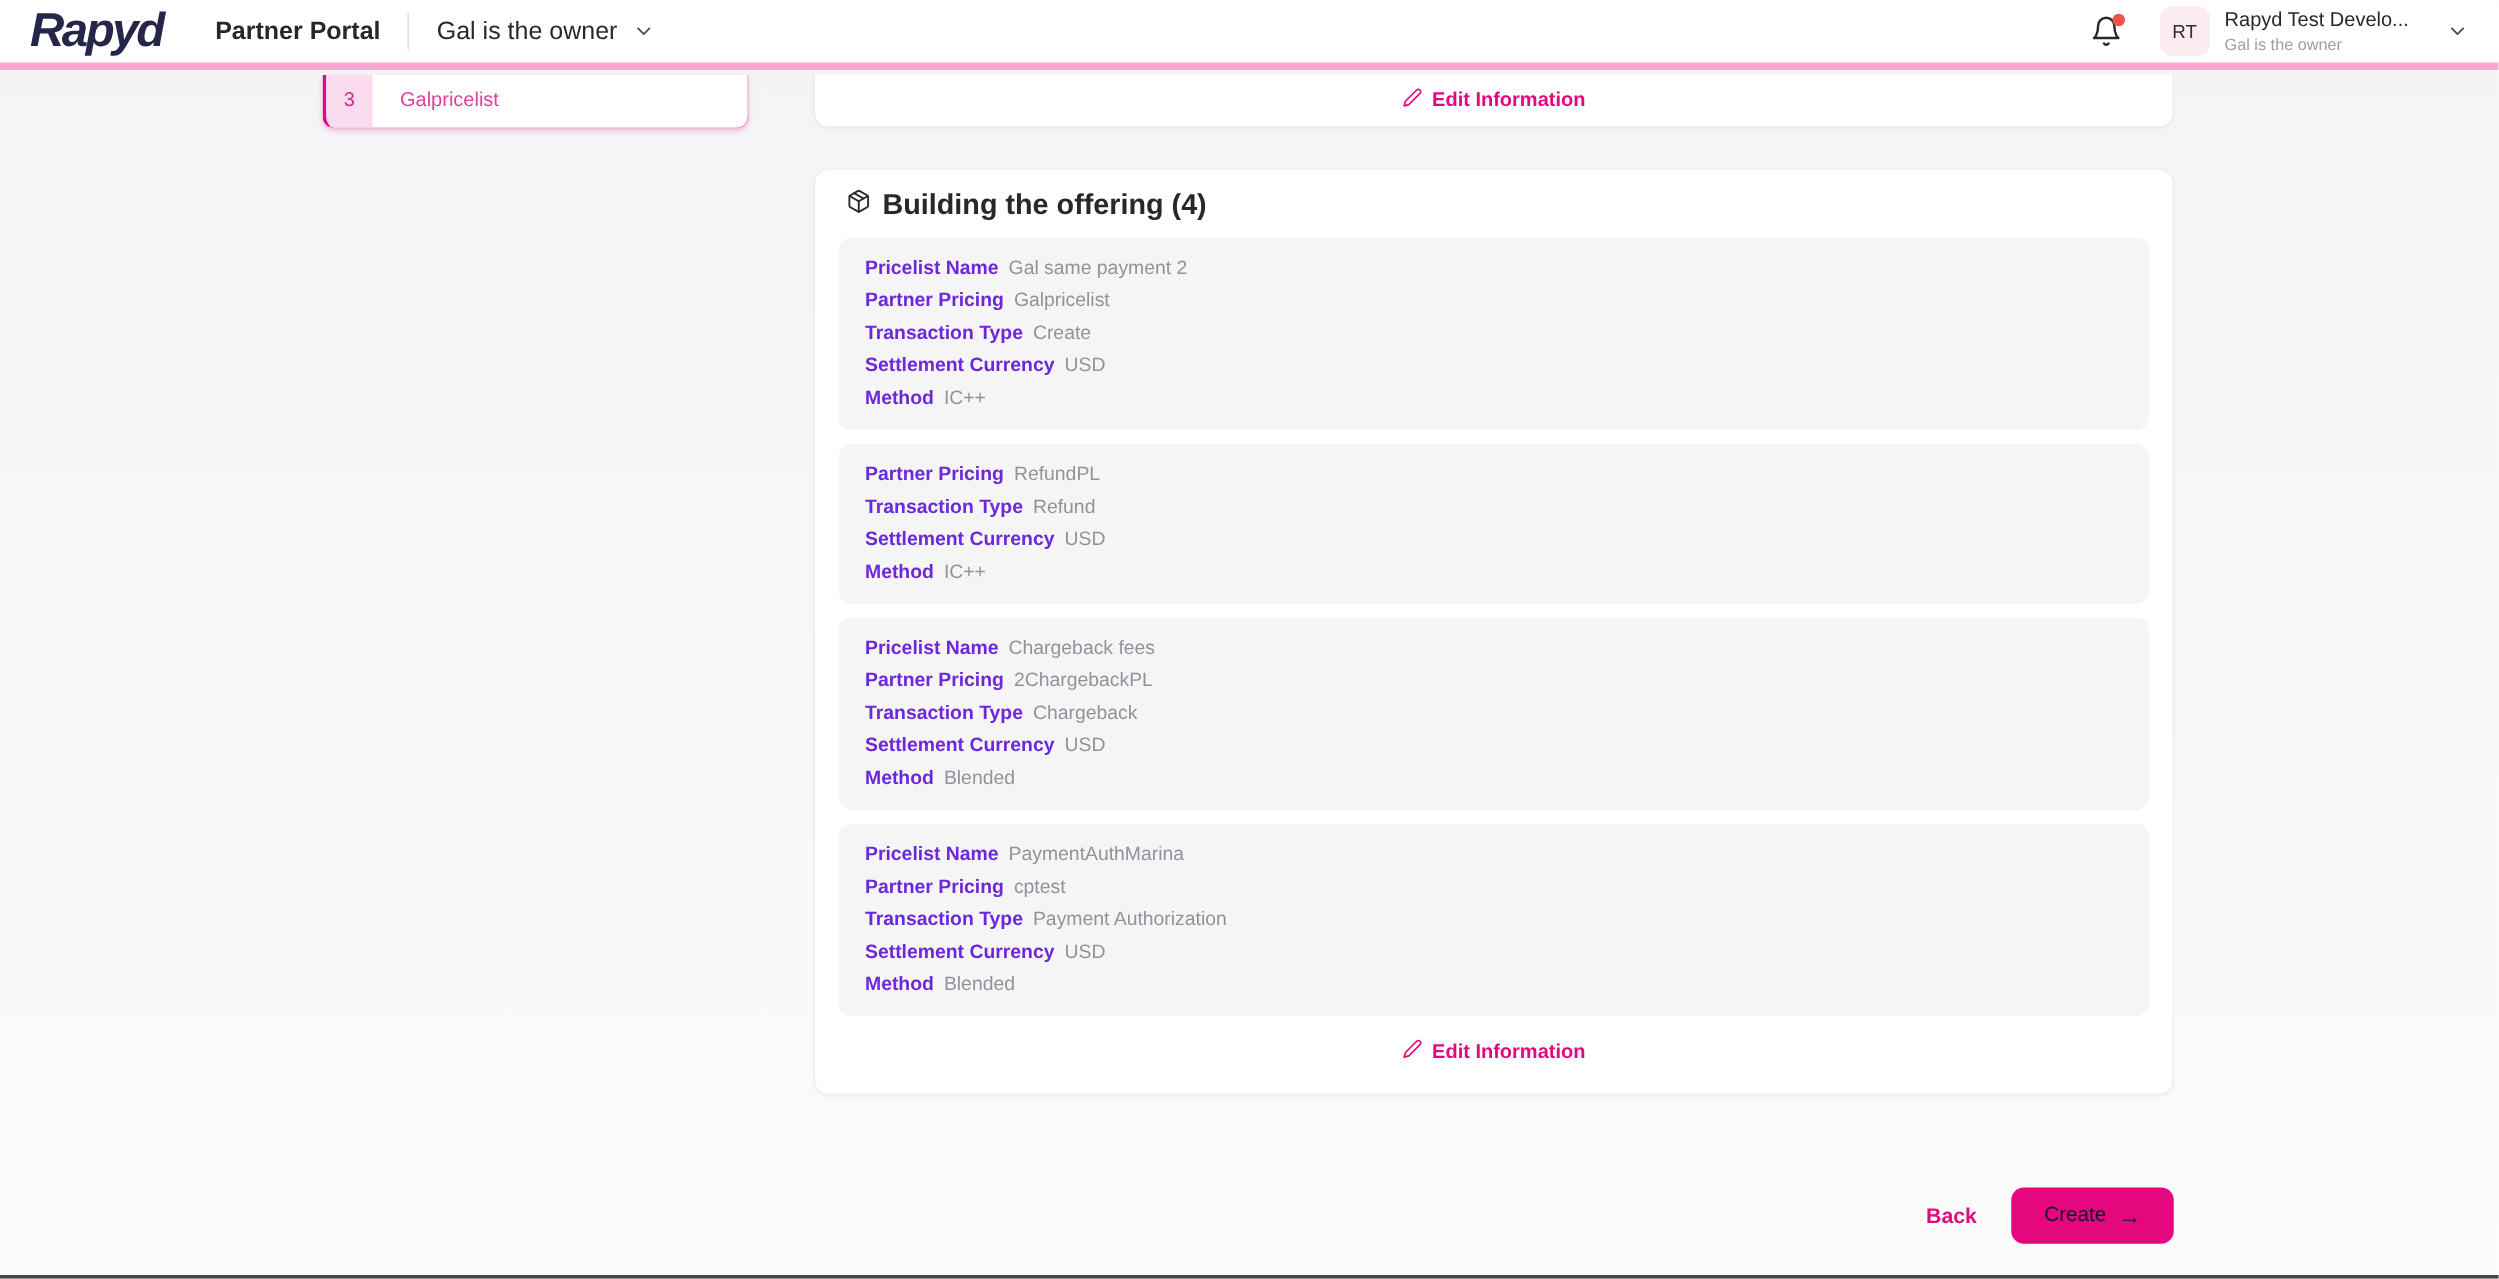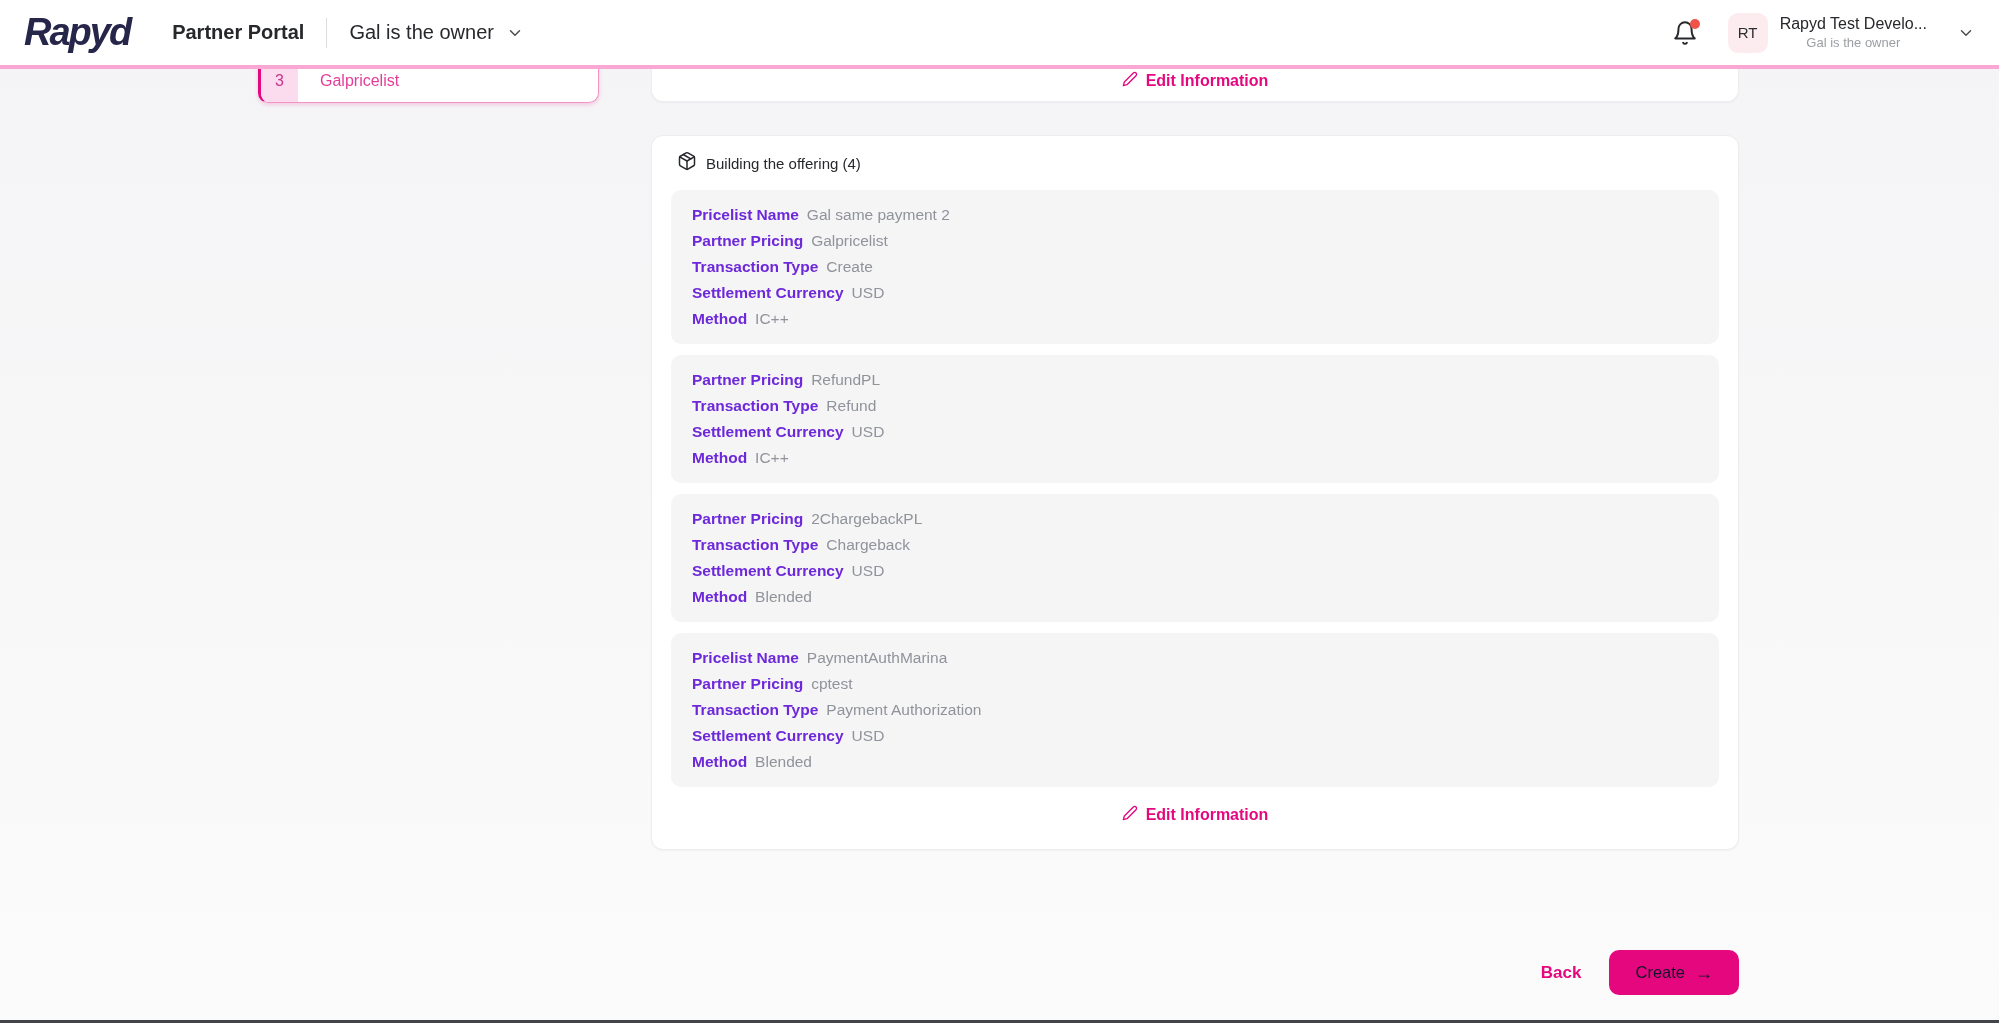--- a/index.html
+++ b/index.html
@@ -6,23 +6,23 @@
   html, body { width: 1999px; height: 1023px; overflow: hidden; }
   body {
     position: relative;
     font-family: "Liberation Sans", sans-serif;
     background: linear-gradient(180deg, #f4f4f6 0%, #f7f7f8 45%, #fbfbfc 100%);
     color: #26282b;
   }
 
   
   .header {
-    position: absolute; top: 0; left: 0; right: 0; height: 69px;
-    background: #ffffff; border-bottom: 4px solid #f9a8d4;
-    display: flex; align-items: center; padding: 0 24px; z-index: 20; text-align: center;
+    position: absolute; top: 0; left: 0; right: 0; height: 56px;
+    background: #ffffff; border-bottom: 6px solid #f9a8d4;
+    display: flex; align-items: center; padding: 0 24px; z-index: 20;
   }
   .logo {
     font-size: 38px; font-weight: 800; font-style: italic;
     letter-spacing: -2px; color: #26254a; margin-right: 42px;
     cursor: pointer; user-select: none;
   }
   .app-name { font-size: 20px; font-weight: 700; color: #26282b; }
   .header-divider { width: 1px; height: 30px; background: #dcdce0; margin: 0 22px; }
   .context-selector {
     display: flex; align-items: center; gap: 12px;
@@ -78,21 +78,21 @@
   }
   .card-offering {
     position: absolute; left: 651px; top: 135px; width: 1088px;
     background: #ffffff; border: 1px solid #ededef; border-radius: 12px;
     box-shadow: 0 1px 2px rgba(0,0,0,0.04);
     padding: 14px 19px 22px 19px;
   }
   .card-title-row {
     display: flex; align-items: center; gap: 9px; height: 26px; padding-left: 6px;
   }
-  .card-title { font-size: 15px; font-weight: 400; color: #26282b; }
+  .card-title { font-size: 23px; font-weight: 700; color: #26282b; }
 
   .pricelist-block {
     background: #f5f5f6; border-radius: 10px;
     padding: 12px 21px; margin-top: 14px;
   }
   .pricelist-block + .pricelist-block { margin-top: 11px; }
   .pl-row { font-size: 15.5px; line-height: 26px; }
   .pl-label { font-weight: 700; color: #6d28d9; }
   .pl-value { color: #90939a; margin-left: 8px; }
 
@@ -197,20 +197,21 @@
   </div>
 
   <div class="pricelist-block">
     <div class="pl-row"><span class="pl-label">Partner Pricing</span><span class="pl-value">RefundPL</span></div>
     <div class="pl-row"><span class="pl-label">Transaction Type</span><span class="pl-value">Refund</span></div>
     <div class="pl-row"><span class="pl-label">Settlement Currency</span><span class="pl-value">USD</span></div>
     <div class="pl-row"><span class="pl-label">Method</span><span class="pl-value">IC++</span></div>
   </div>
 
   <div class="pricelist-block">
+    <div class="pl-row"><span class="pl-label">Pricelist Name</span><span class="pl-value">Chargeback fees</span></div>
     <div class="pl-row"><span class="pl-label">Partner Pricing</span><span class="pl-value">2ChargebackPL</span></div>
     <div class="pl-row"><span class="pl-label">Transaction Type</span><span class="pl-value">Chargeback</span></div>
     <div class="pl-row"><span class="pl-label">Settlement Currency</span><span class="pl-value">USD</span></div>
     <div class="pl-row"><span class="pl-label">Method</span><span class="pl-value">Blended</span></div>
   </div>
 
   <div class="pricelist-block">
     <div class="pl-row"><span class="pl-label">Pricelist Name</span><span class="pl-value">PaymentAuthMarina</span></div>
     <div class="pl-row"><span class="pl-label">Partner Pricing</span><span class="pl-value">cptest</span></div>
     <div class="pl-row"><span class="pl-label">Transaction Type</span><span class="pl-value">Payment Authorization</span></div>

